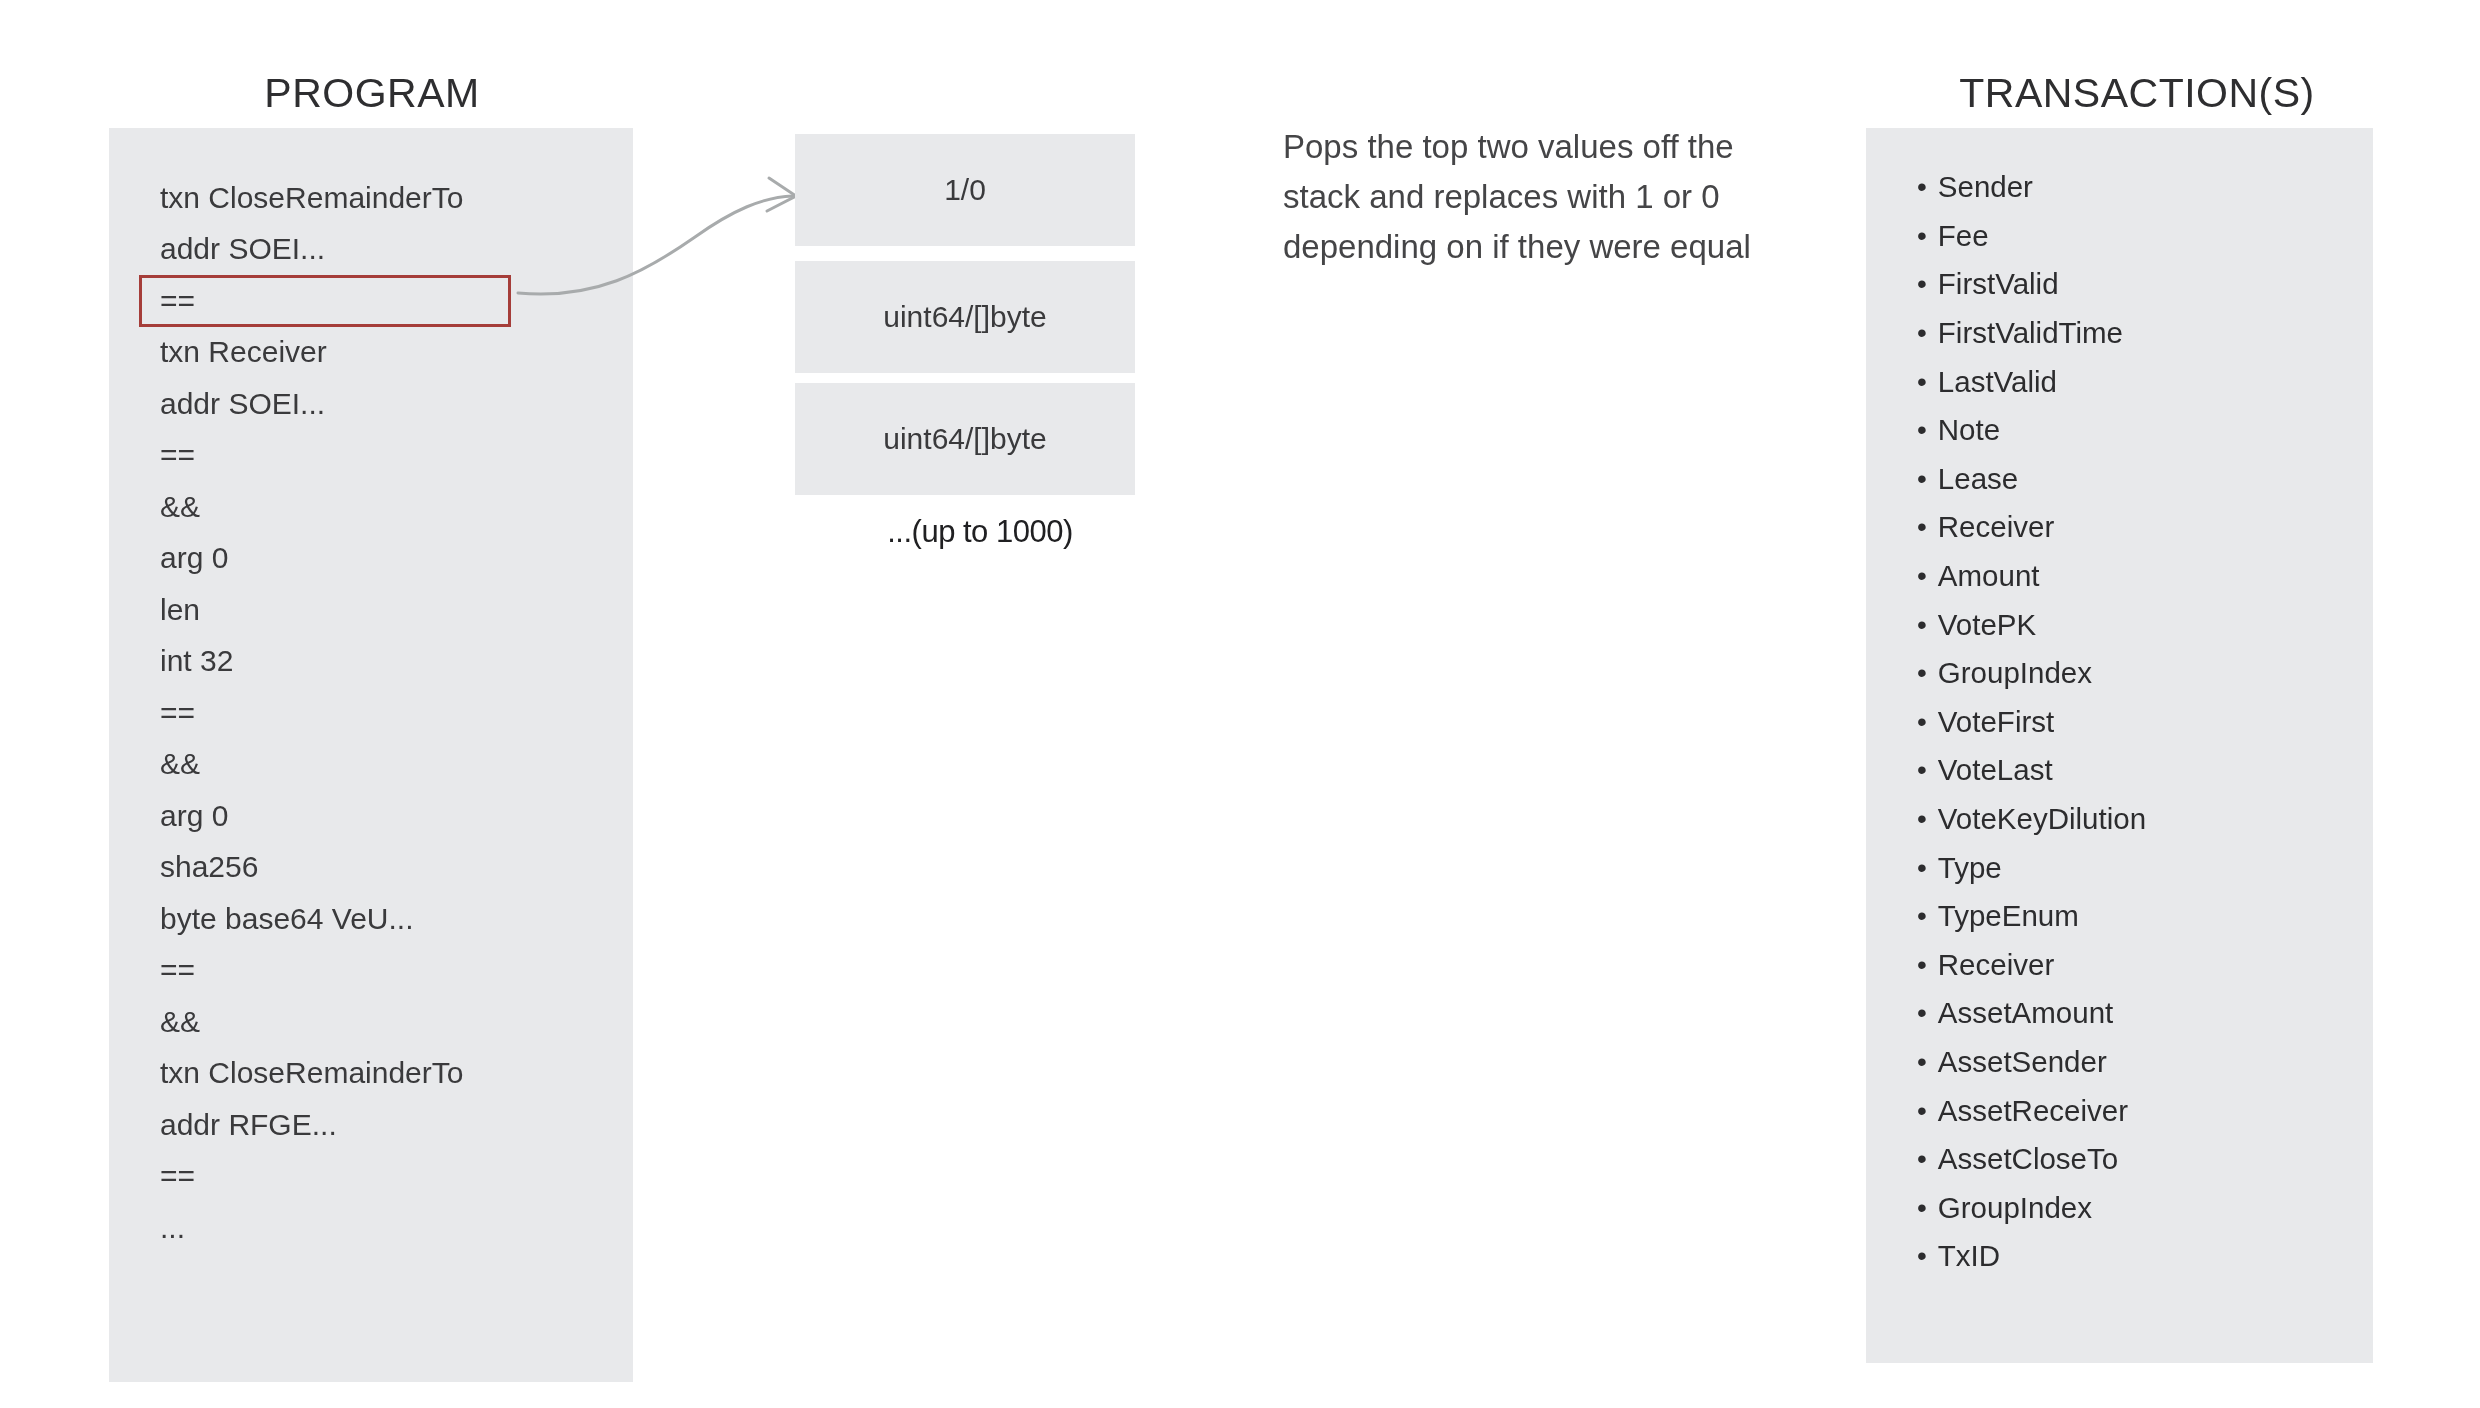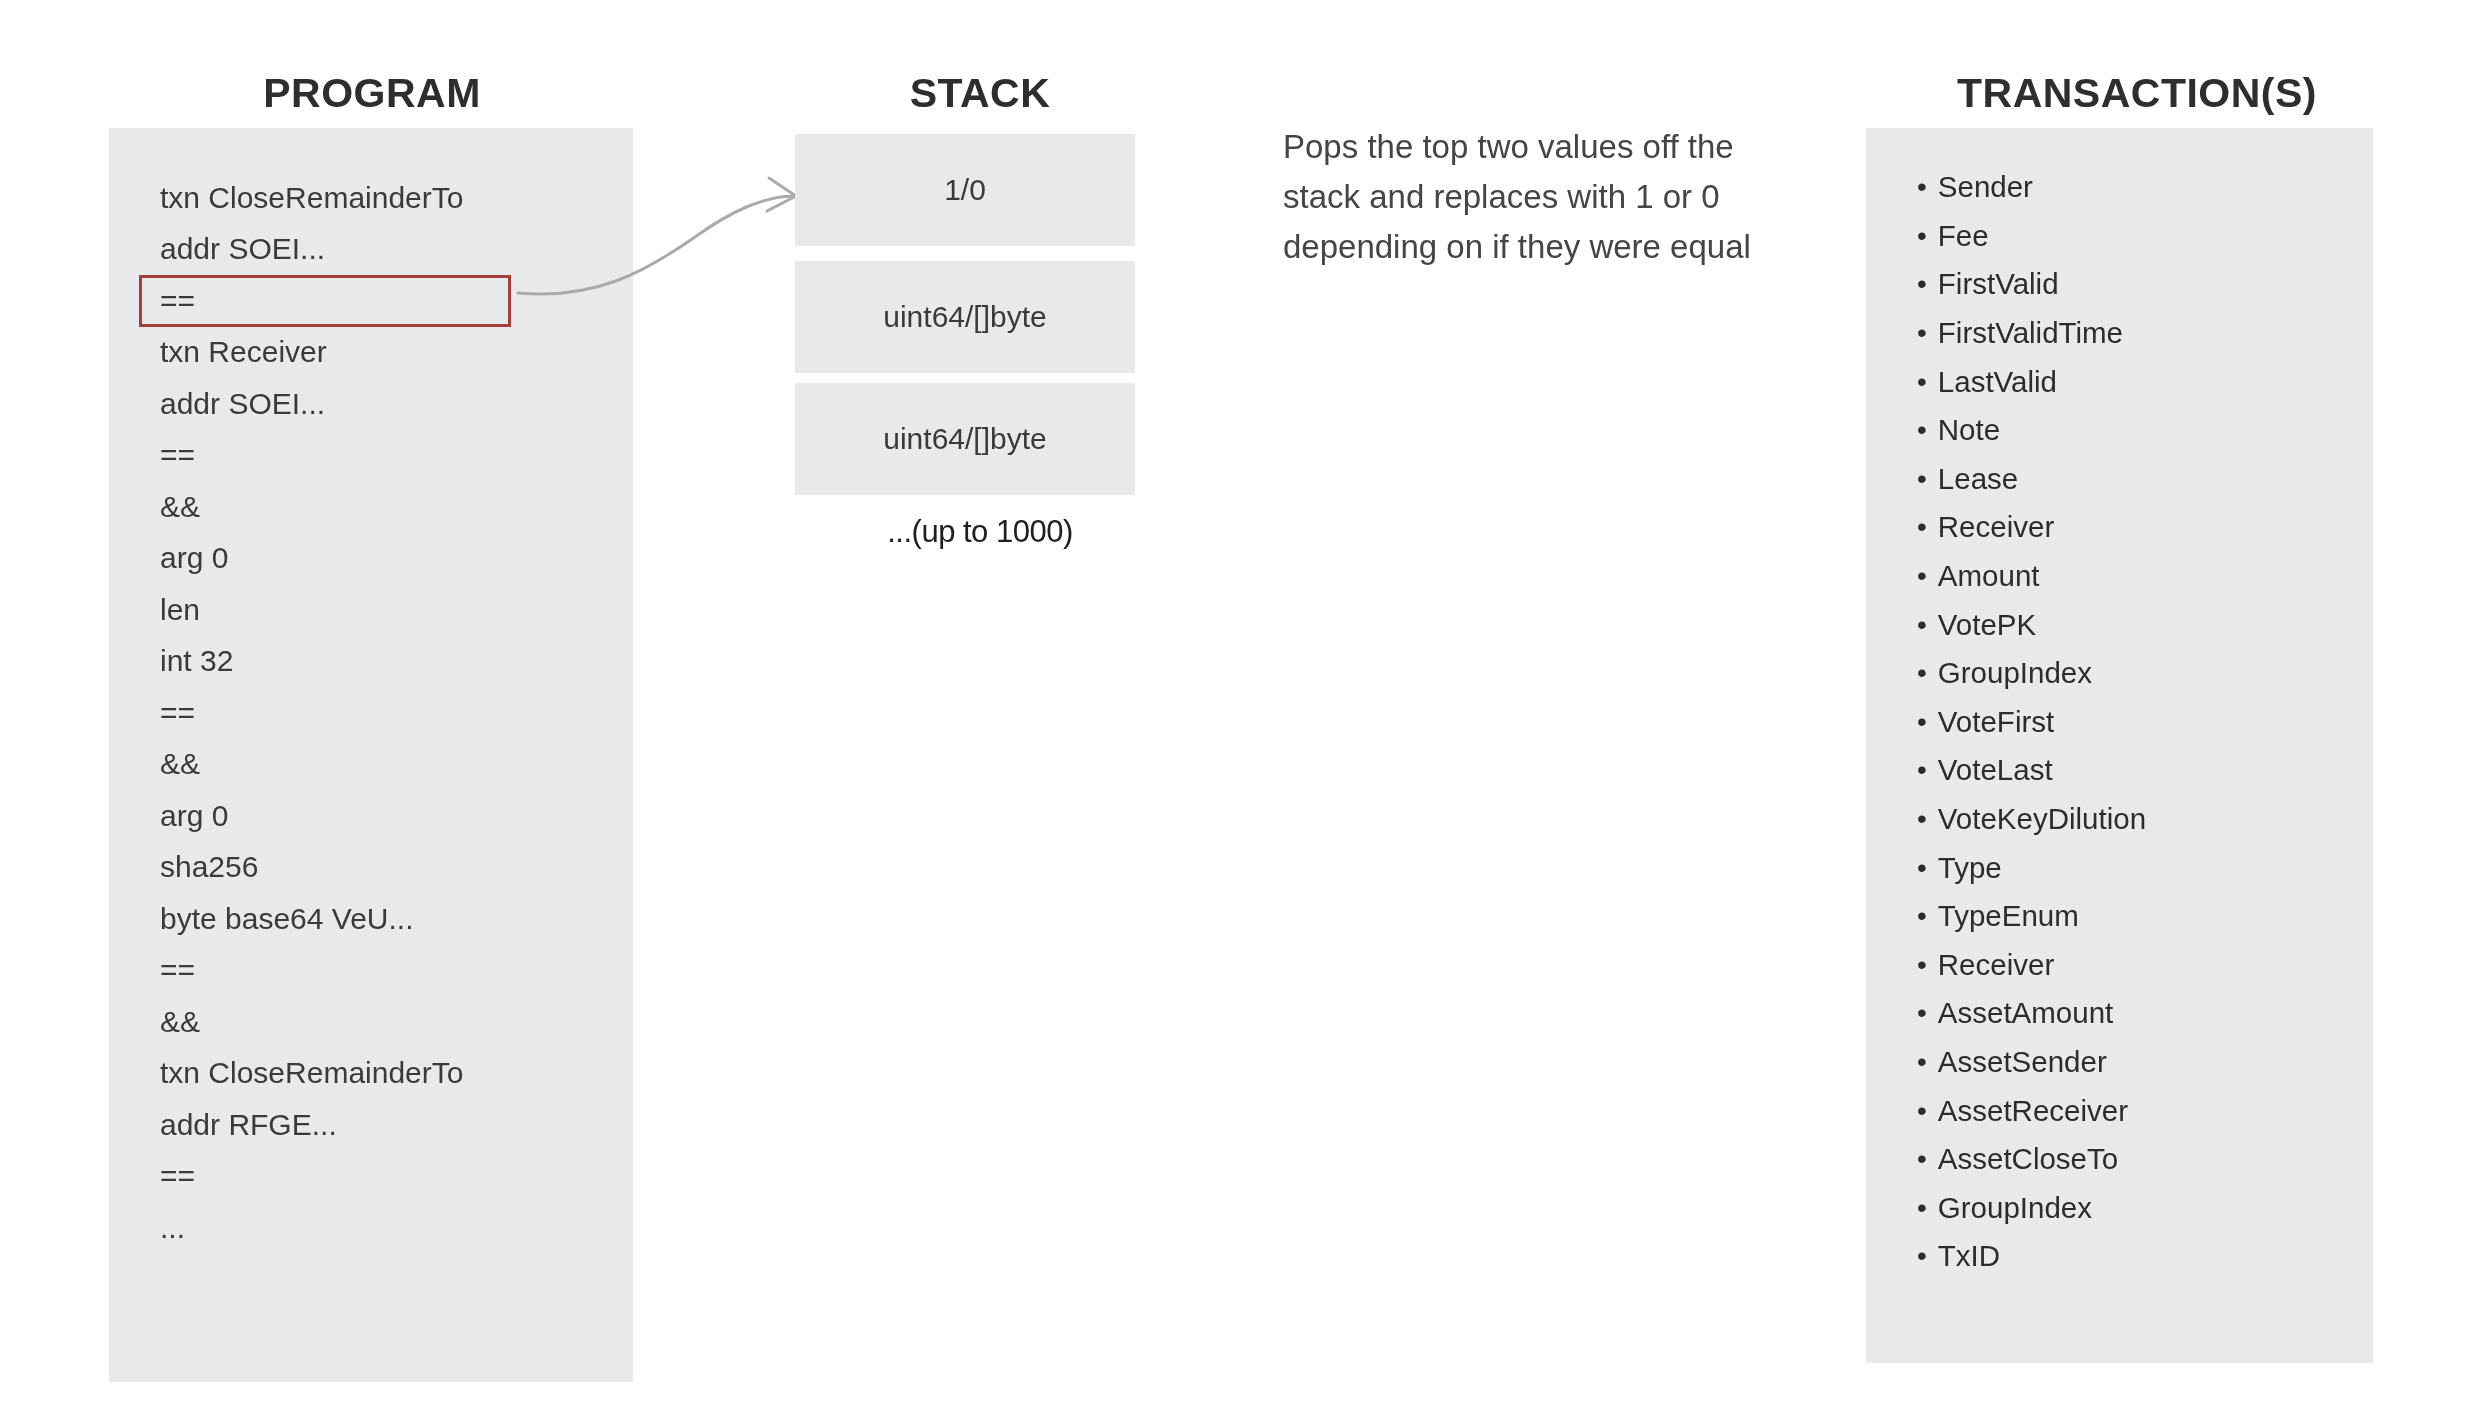--- a/index.html
+++ b/index.html
@@ -4,21 +4,21 @@
 <style>
   html,body{margin:0;padding:0;background:#ffffff;}
   .canvas{
     position:relative;width:2480px;height:1408px;background:#ffffff;
     font-family:"Liberation Sans", sans-serif;overflow:hidden;
     --panel-bg:#e8e9eb; --highlight-border:#a53d39; --arrow:#a8abac;
     --title-text:#2e2e30; --code-text:#3a3a3c; --note-text:#454547;
     --txn-text:#2c2c2e; --footnote-text:#202022;
   }
   .col-title{
-    position:absolute;top:70px;font-size:41px;font-weight:700;
+    position:absolute;top:70px;font-size:41px;font-weight:400;
     letter-spacing:0.5px;color:var(--title-text);text-align:center;
     white-space:nowrap;
   }
   .program-title{left:110px;width:524px;}
   .stack-title{left:795px;width:370px;}
   .txn-title{left:1880px;width:514px;}
 
   .panel{position:absolute;background:var(--panel-bg);}
   .program-panel{left:109px;top:128px;width:524px;height:1254px;}
   .txn-panel{left:1866px;top:128px;width:507px;height:1235px;}
@@ -89,21 +89,20 @@
         <div class="program-line"><span>==</span></div>
         <div class="program-line"><span>...</span></div>
       </div>
   </div>
 
   <svg class="flow-arrow" viewBox="0 0 300 170" aria-hidden="true">
     <path d="M 13 153 C 90 160, 140 132, 190 97 C 228 70, 258 57, 288 56"></path>
     <path d="M 264 38 L 291 56 L 262 71"></path>
   </svg>
 
-  <div class="col-title stack-title">STACK</div>
 
   <div id="stack-boxes">
       <div class="stack-box" style="top: 134px;">
         <span>1/0</span>
       </div>
       <div class="stack-box" style="top: 261px;">
         <span>uint64/[]byte</span>
       </div>
       <div class="stack-box" style="top: 383px;">
         <span>uint64/[]byte</span>

